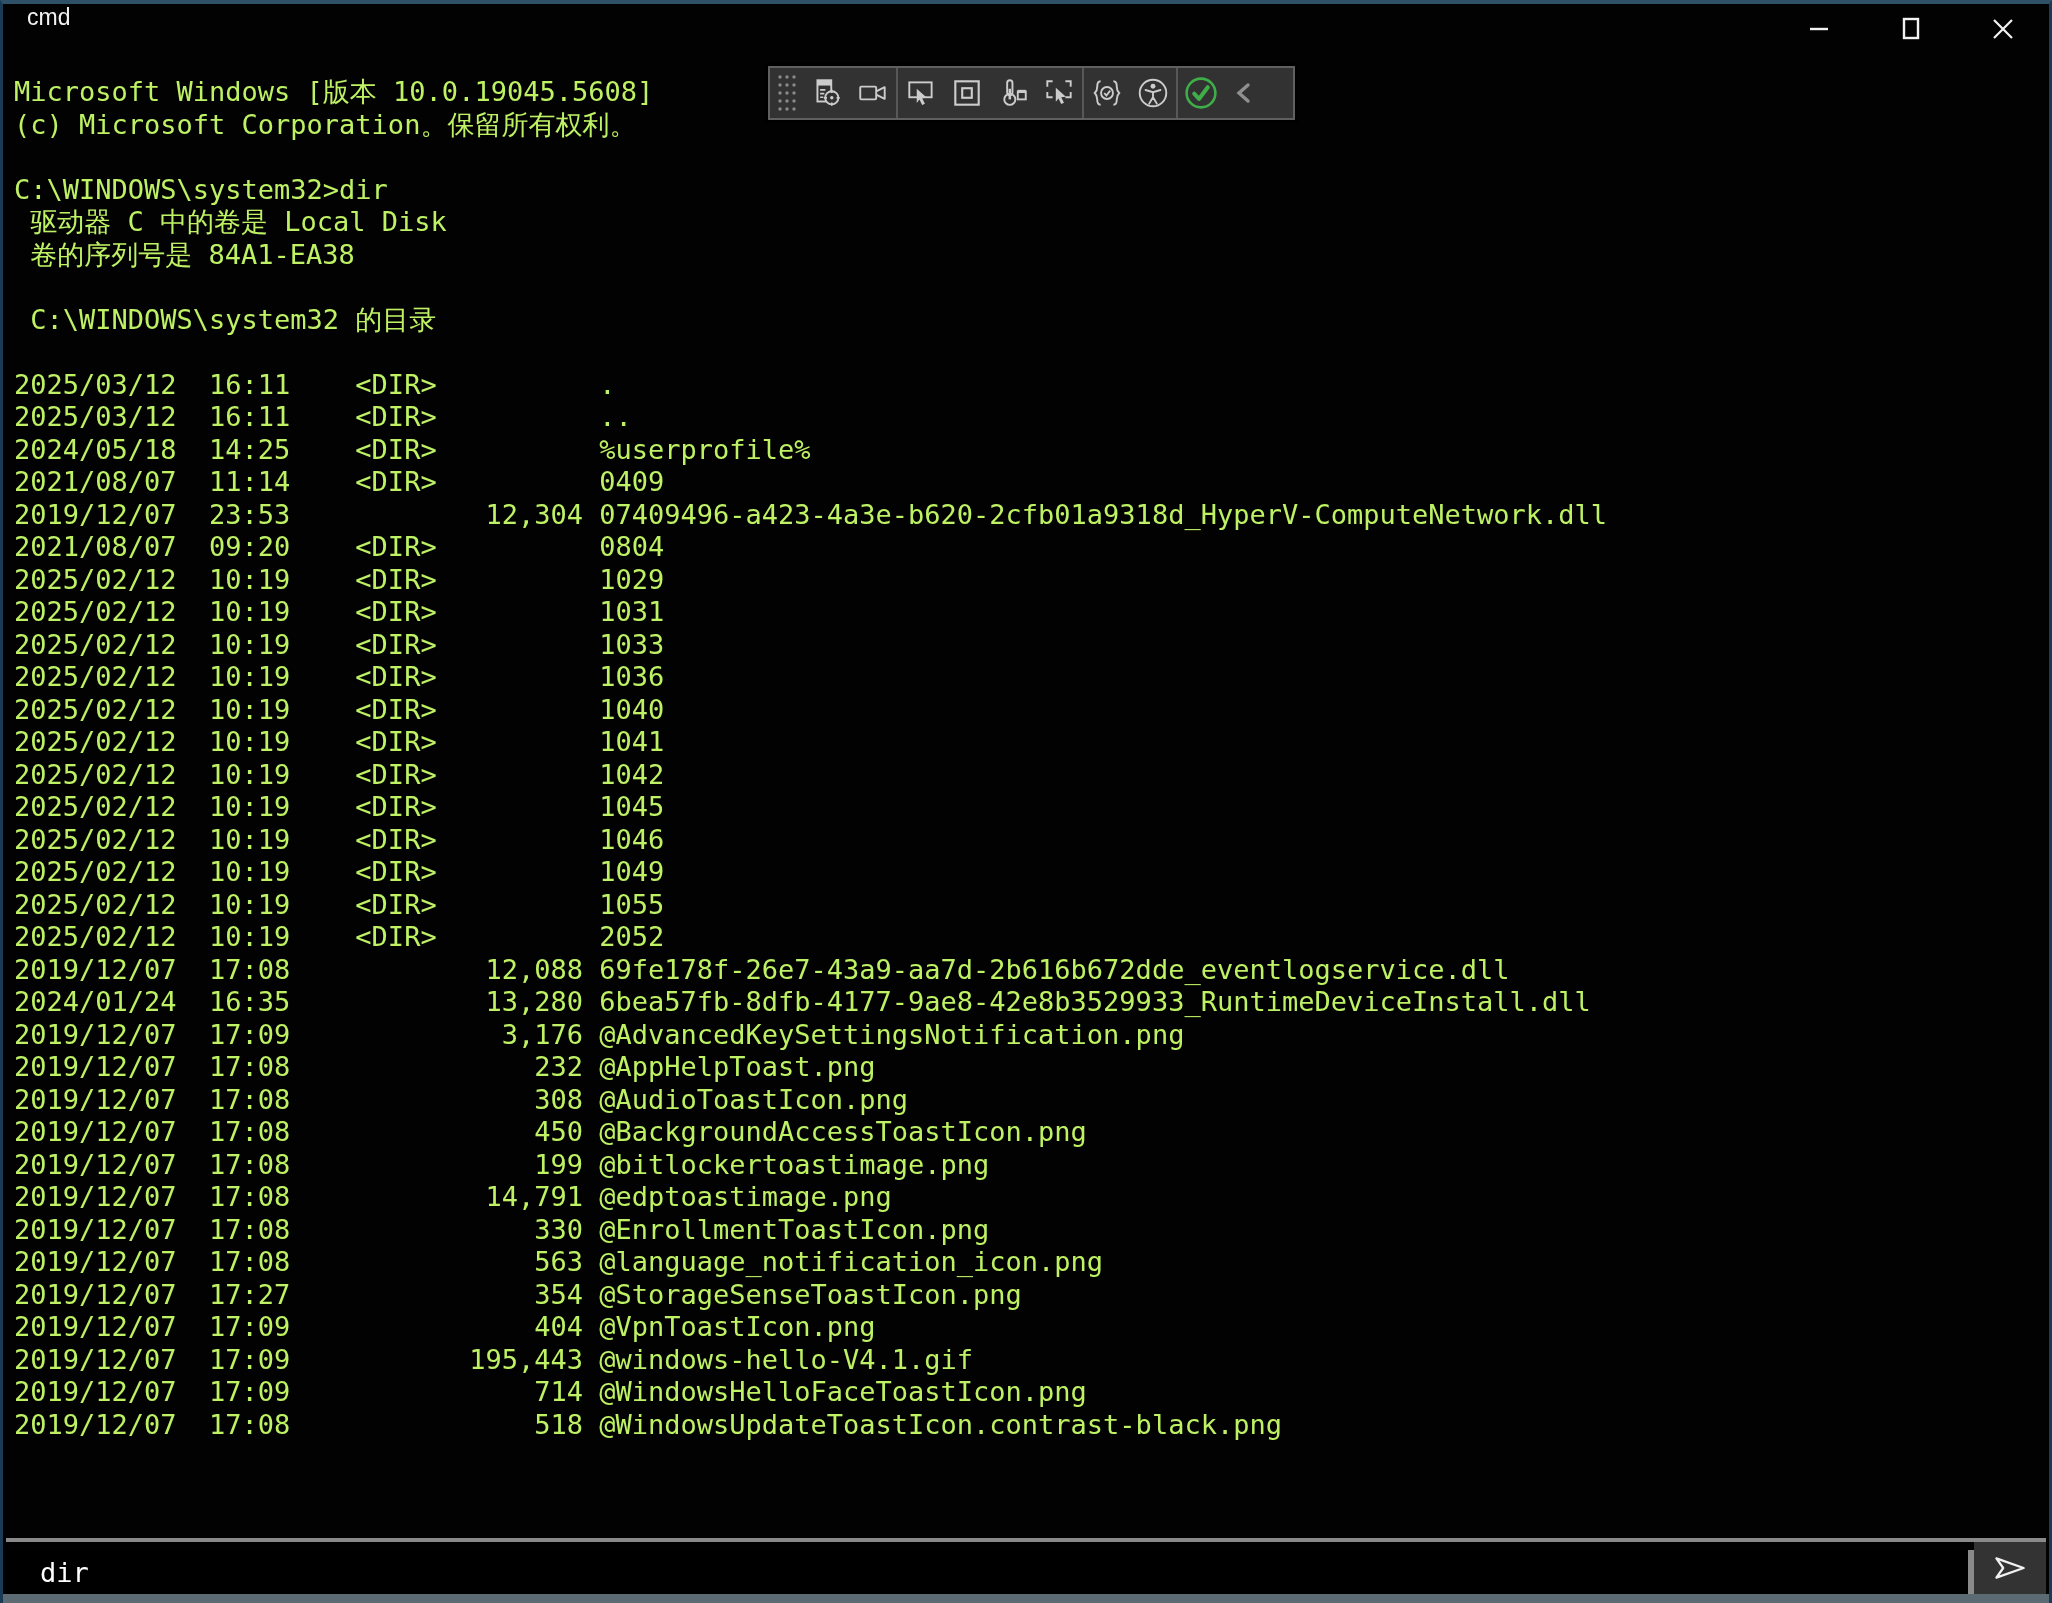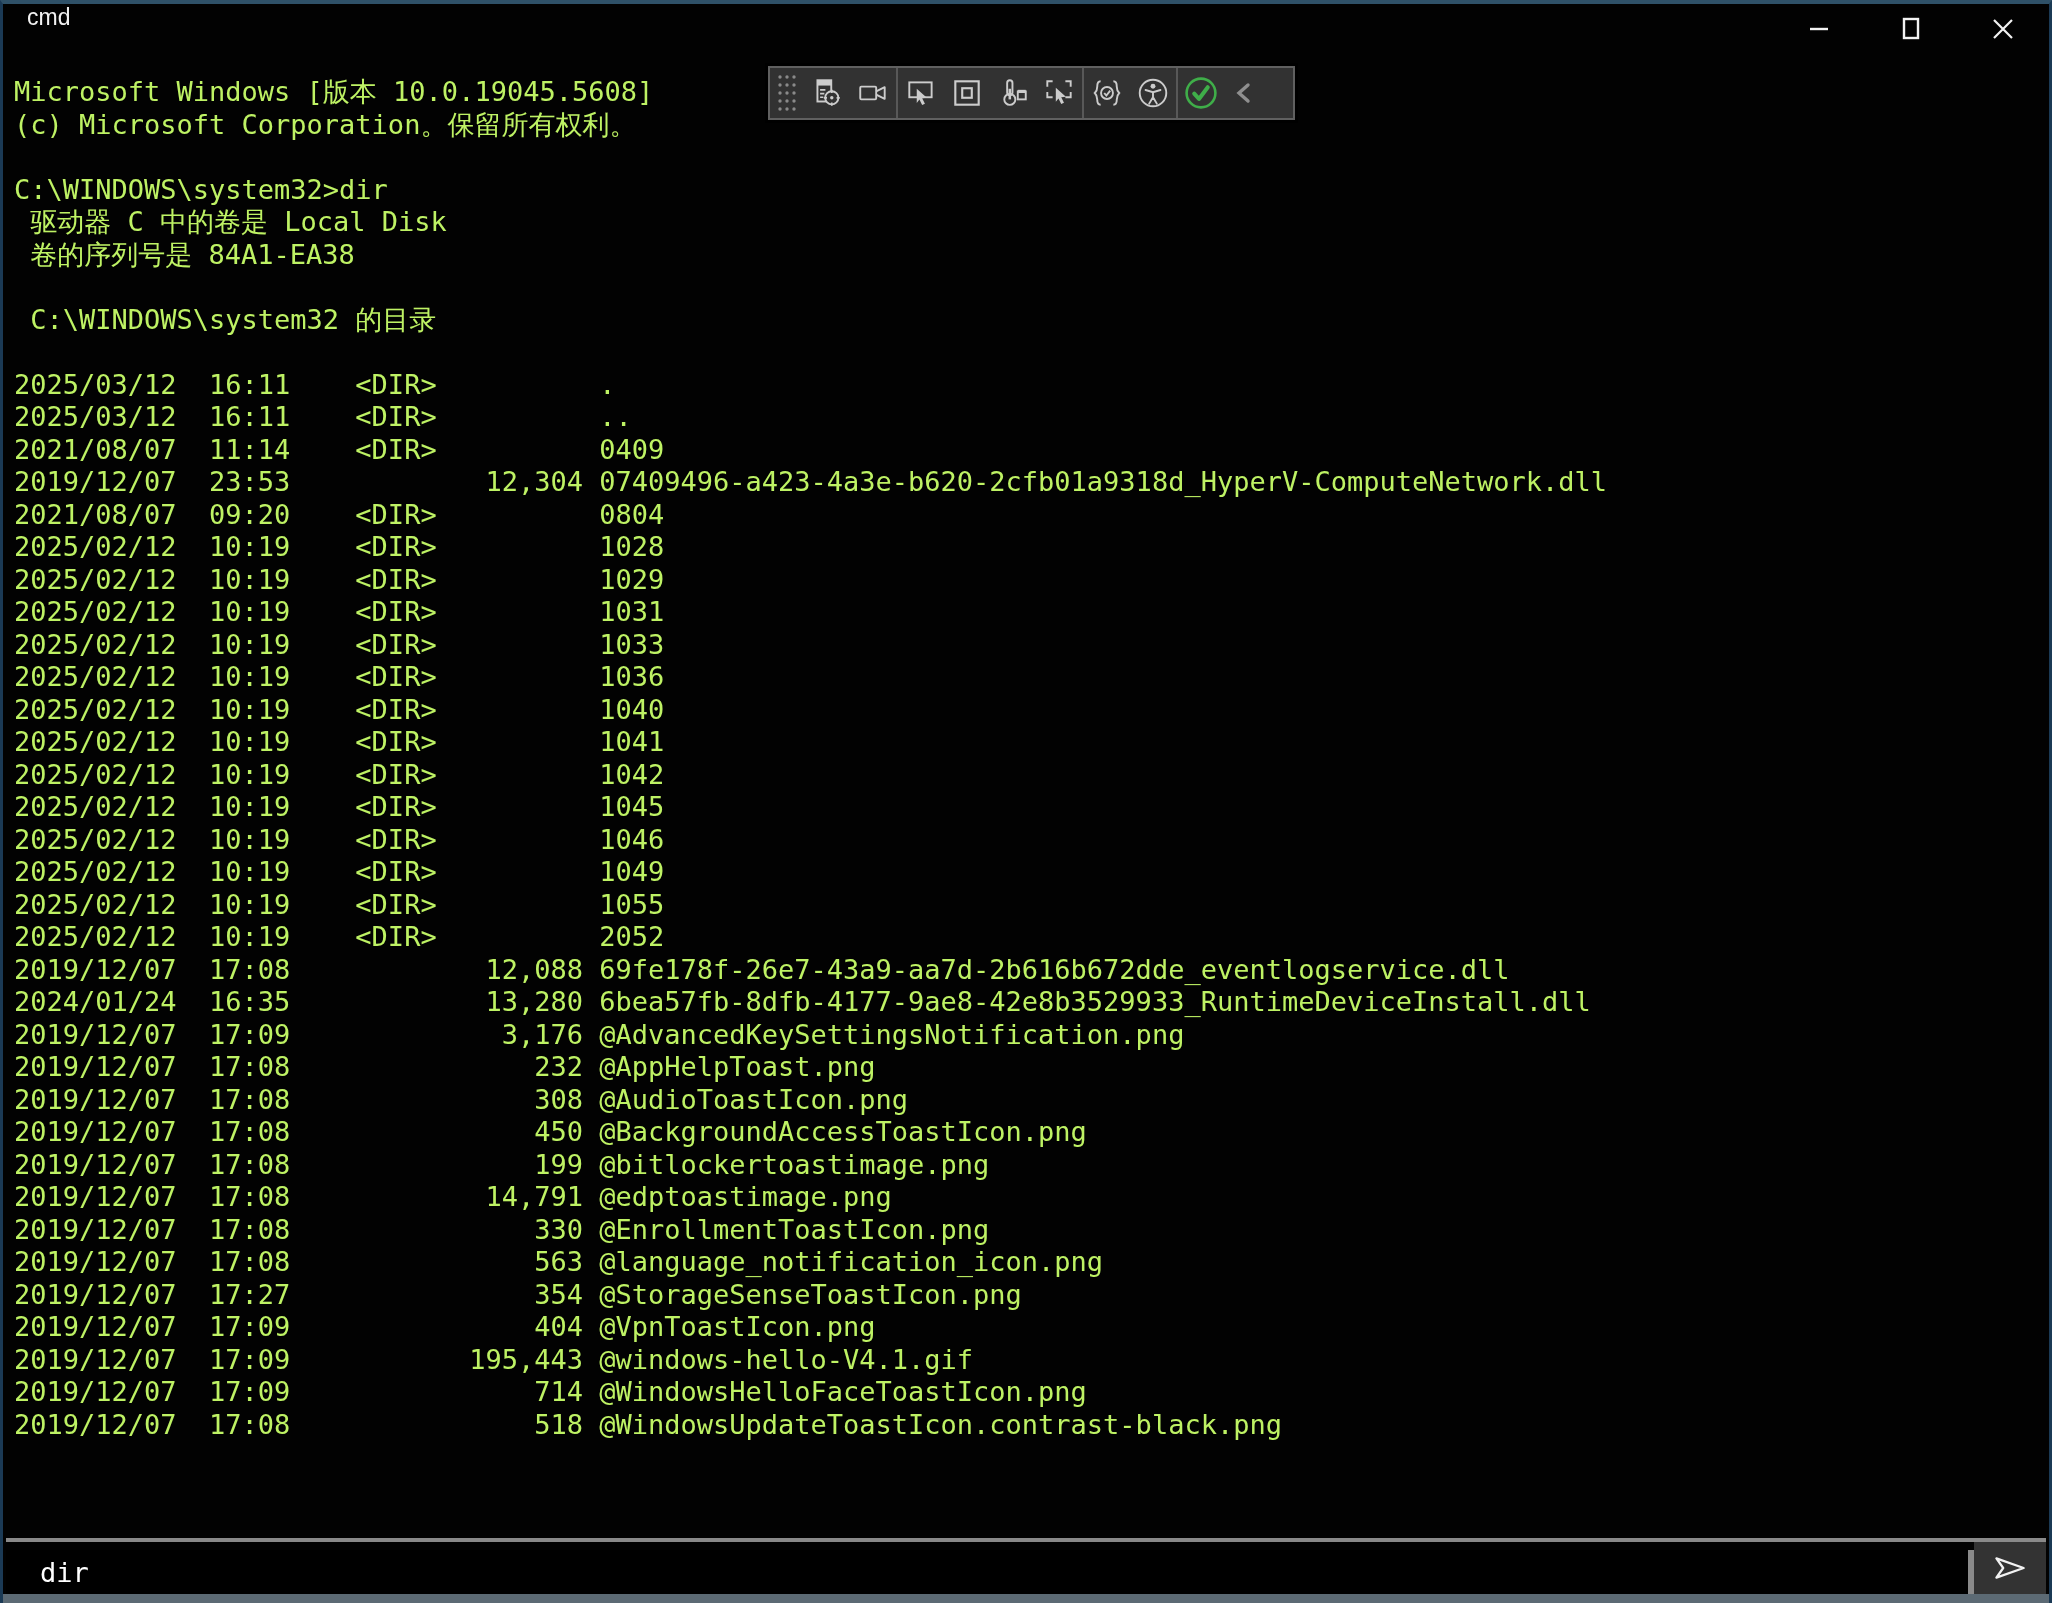--- a/index.html
+++ b/index.html
@@ -102,24 +102,24 @@
       <div class="term-line">(c) Microsoft Corporation。保留所有权利。</div>
       <div class="term-line"></div>
       <div class="term-line">C:\WINDOWS\system32&gt;dir</div>
       <div class="term-line"> 驱动器 C 中的卷是 Local Disk</div>
       <div class="term-line"> 卷的序列号是 84A1-EA38</div>
       <div class="term-line"></div>
       <div class="term-line"> C:\WINDOWS\system32 的目录</div>
       <div class="term-line"></div>
       <div class="term-line">2025/03/12  16:11    &lt;DIR&gt;          .</div>
       <div class="term-line">2025/03/12  16:11    &lt;DIR&gt;          ..</div>
+      <div class="term-line">2024/05/18  14:25    &lt;DIR&gt;          %userprofile%</div>
       <div class="term-line">2021/08/07  11:14    &lt;DIR&gt;          0409</div>
       <div class="term-line">2019/12/07  23:53            12,304 07409496-a423-4a3e-b620-2cfb01a9318d_HyperV-ComputeNetwork.dll</div>
       <div class="term-line">2021/08/07  09:20    &lt;DIR&gt;          0804</div>
-      <div class="term-line">2025/02/12  10:19    &lt;DIR&gt;          1028</div>
       <div class="term-line">2025/02/12  10:19    &lt;DIR&gt;          1029</div>
       <div class="term-line">2025/02/12  10:19    &lt;DIR&gt;          1031</div>
       <div class="term-line">2025/02/12  10:19    &lt;DIR&gt;          1033</div>
       <div class="term-line">2025/02/12  10:19    &lt;DIR&gt;          1036</div>
       <div class="term-line">2025/02/12  10:19    &lt;DIR&gt;          1040</div>
       <div class="term-line">2025/02/12  10:19    &lt;DIR&gt;          1041</div>
       <div class="term-line">2025/02/12  10:19    &lt;DIR&gt;          1042</div>
       <div class="term-line">2025/02/12  10:19    &lt;DIR&gt;          1045</div>
       <div class="term-line">2025/02/12  10:19    &lt;DIR&gt;          1046</div>
       <div class="term-line">2025/02/12  10:19    &lt;DIR&gt;          1049</div>

